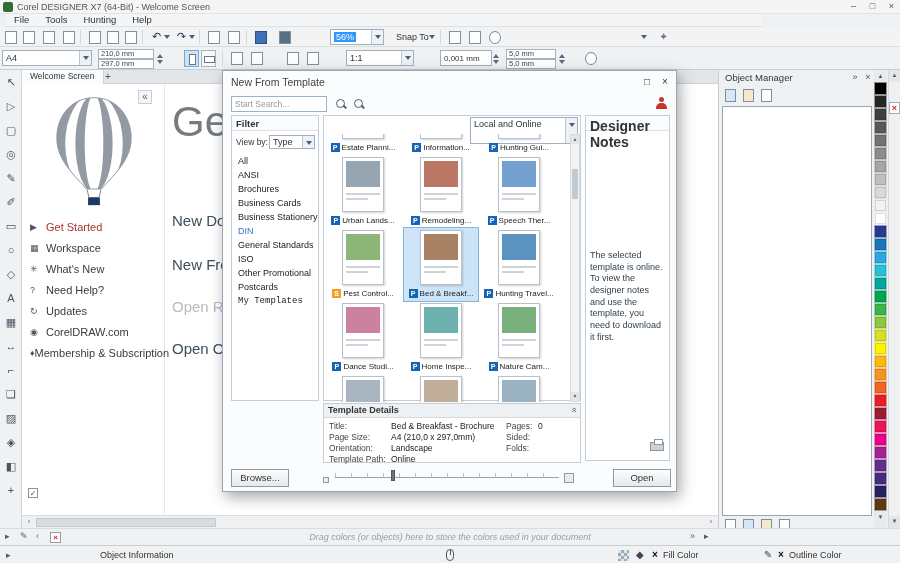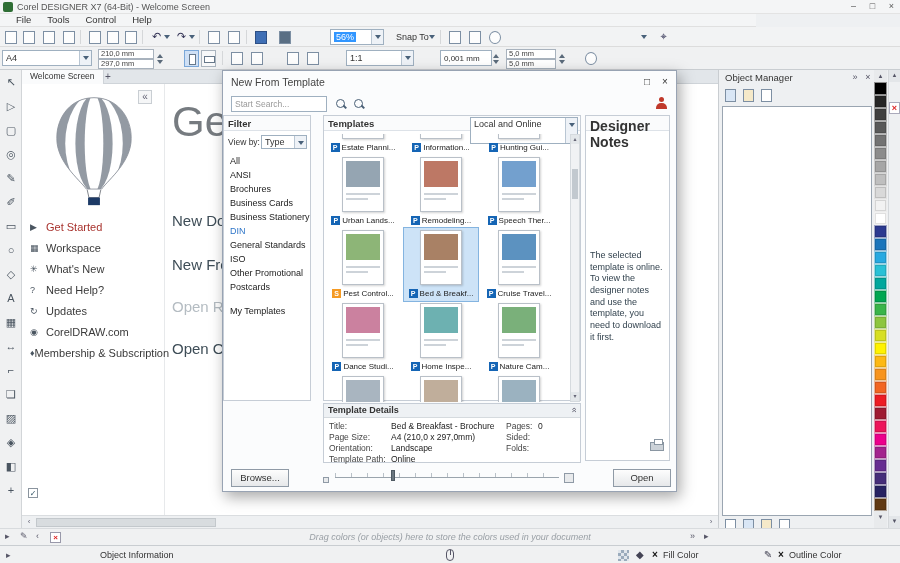--- a/index.html
+++ b/index.html
@@ -4,21 +4,21 @@
 <style>
 *{margin:0;padding:0;box-sizing:border-box}
 html,body{background:#dfe3e8}
 #root{position:relative;width:900px;height:563px;font-family:"Liberation Sans","DejaVu Sans",sans-serif;font-size:10px;color:#333;background:#eef0f2;overflow:hidden}
 .abs{position:absolute}
 
 .titlebar{left:0;top:0;width:900px;height:14px;background:#f4f5f6;border-bottom:1px solid #e3e3e3}
 .appicon{left:3px;top:2px;width:10px;height:10px;background:#2f6e35;border-radius:2px}
 .apptitle{left:17px;top:2px;font-size:9px;color:#555;white-space:nowrap}
 .capbtn{top:1px;width:17px;height:12px;font-size:9px;line-height:11px;text-align:center;color:#555}
-.menubar{left:0;top:14px;width:756px;height:13px;background:#f4f5f6;border-bottom:1px solid #e0e0e0;display:flex;padding-left:8px}
+.menubar{left:6px;top:14px;width:756px;height:13px;background:#f4f5f6;border-bottom:1px solid #e0e0e0;display:flex;padding-left:0}
 .menu-item{padding:0 8px;font-size:9.5px;line-height:12px;color:#333}
 
 .toolbar{left:0;top:27px;width:900px;height:20px;background:#f2f3f4;border-bottom:1px solid #dcdcdc}
 .propbar{left:0;top:47px;width:900px;height:23px;background:#f0f1f2;border-bottom:1px solid #c9cdd1}
 .tbi{position:absolute;top:2px;width:17px;height:16px}
 .tbi::before{content:"";position:absolute;left:3px;top:2px;width:10px;height:11px;border:1px solid #7d8fa3;background:#fdfdfd}
 .tbi.blue::before{background:#3f6fb5;border-color:#2d4f85}
 .tbi.dark::before{background:#5a6f84}
 .tbi.round::before{border-radius:50%}
 .tbi.glyph{font-size:11px;color:#335;line-height:15px;text-align:center}
@@ -151,21 +151,21 @@
     <div class="abs appicon"></div>
     <div class="abs apptitle">Corel DESIGNER X7 (64-Bit) - Welcome Screen</div>
     <div class="abs capbtn" style="left:845px">–</div>
     <div class="abs capbtn" style="left:864px">□</div>
     <div class="abs capbtn" style="left:883px">×</div>
   </div>
 
   <div class="abs menubar" id="menu-items">
       <span class="menu-item">File</span>
       <span class="menu-item">Tools</span>
-      <span class="menu-item">Control</span>
+      <span class="menu-item">Hunting</span>
       <span class="menu-item">Help</span>
     </div>
 
   <div class="abs toolbar">
     <div class="tbi" style="left:2px"></div>
     <div class="tbi" style="left:20px"></div>
     <div class="tbi" style="left:40px"></div>
     <div class="tbi" style="left:60px"></div>
     <div class="vsep" style="left:80px"></div>
     <div class="tbi" style="left:86px"></div>
@@ -308,41 +308,40 @@
     <div class="dlgtitle">
       <div class="dlgtitletext">New From Template</div>
       <div class="dlgbtn" style="left:416px">□</div>
       <div class="dlgbtn" style="left:434px">×</div>
     </div>
     <input class="search" placeholder="Start Search..." style="">
     <div class="mag" style="left:112px;top:27px"></div>
     <div class="mag" style="left:130px;top:27px"></div>
     <div class="account" style="left:432px;top:26px"></div>
 
-    <div class="panel" style="left:0;top:44px;width:88px;height:286px">
+    <div class="panel" style="left:8px;top:44px;width:88px;height:286px">
       <div class="panelheader">Filter</div>
       <div class="fviewby">View by:</div>
       <div class="combo" style="left:37px;top:19px;width:46px;height:14px;line-height:12px"><span>Type</span><span class="carr"></span></div>
       <div id="filter-list">
           <div class="fitem">All</div>
           <div class="fitem">ANSI</div>
           <div class="fitem">Brochures</div>
           <div class="fitem">Business Cards</div>
           <div class="fitem">Business Stationery</div>
           <div class="fitem hl">DIN</div>
           <div class="fitem">General Standards</div>
           <div class="fitem">ISO</div>
           <div class="fitem">Other Promotional</div>
           <div class="fitem">Postcards</div>
-          <div class="fitem" style="margin-top: 10px;">My Templates</div>
+          <div class="fitem" style=" font-family: Liberation Mono, monospace;">My Templates</div>
         </div>
     </div>
 
     <div class="panel" style="left:100px;top:44px;width:258px;height:286px">
-      <div class="panelheader">Templates</div>
       <div class="combo srccombo" style="height:27px;line-height:13px"><span>Local and Online</span><span class="carr"></span></div>
       <div id="tgrid">
           <div class="tcell" style="left: 2px; top: -52px;">
             <div class="thumb"></div>
             <div class="trow">
               <span class="tbadge" style="background: rgb(21, 101, 181);">P</span>
               <span class="tlabel">Estate Planni...</span>
             </div>
           </div>
           <div class="tcell" style="left: 80px; top: -52px;">
@@ -415,21 +414,21 @@
             </div>
           </div>
           <div class="tcell" style="left: 158px; top: 94px;">
             <div class="thumb">
               <div class="photo" style="background: rgb(63, 127, 181);"></div>
               <div class="tl tl1"></div>
               <div class="tl tl2"></div>
             </div>
             <div class="trow">
               <span class="tbadge" style="background: rgb(21, 101, 181);">P</span>
-              <span class="tlabel">Cruise Travel...</span>
+              <span class="tlabel">Hunting Travel...</span>
             </div>
           </div>
           <div class="tcell" style="left: 2px; top: 167px;">
             <div class="thumb">
               <div class="photo" style="background: rgb(194, 107, 142);"></div>
               <div class="tl tl1"></div>
               <div class="tl tl2"></div>
             </div>
             <div class="trow">
               <span class="tbadge" style="background: rgb(21, 101, 181);">P</span>

